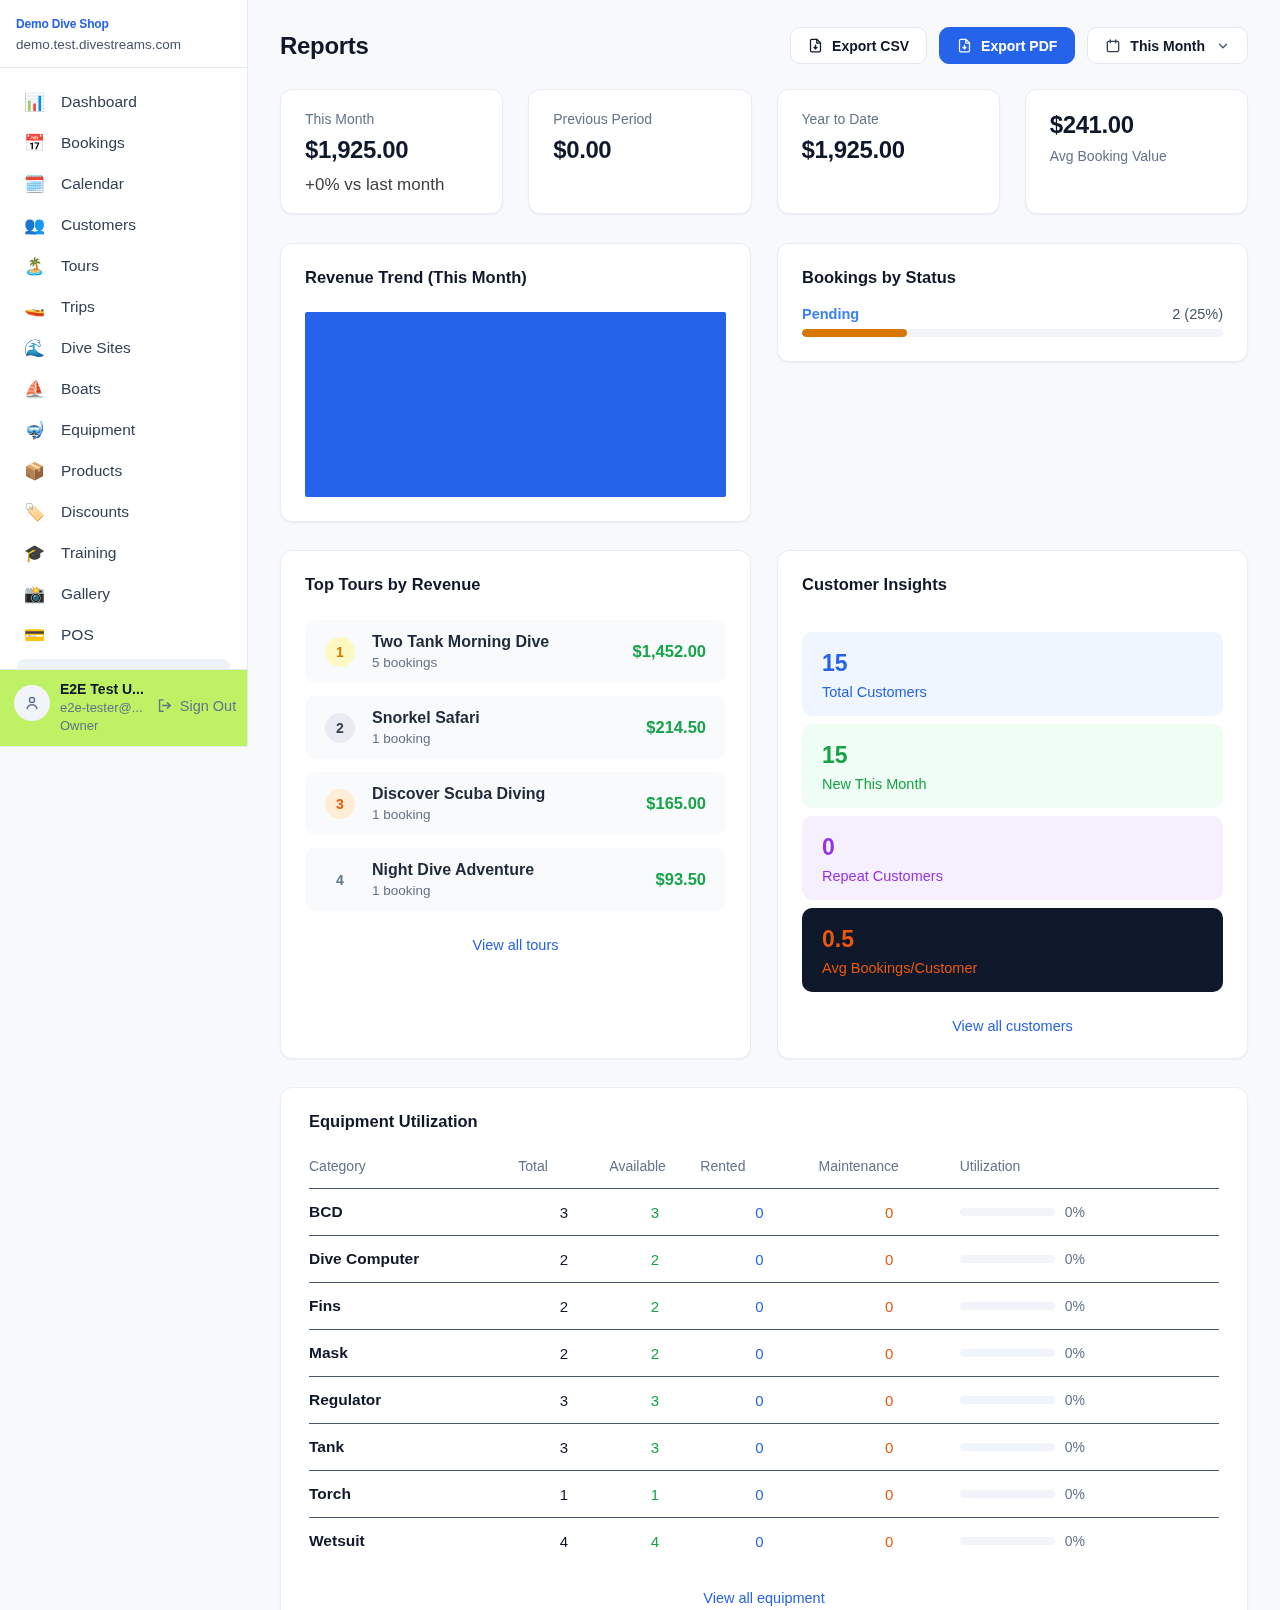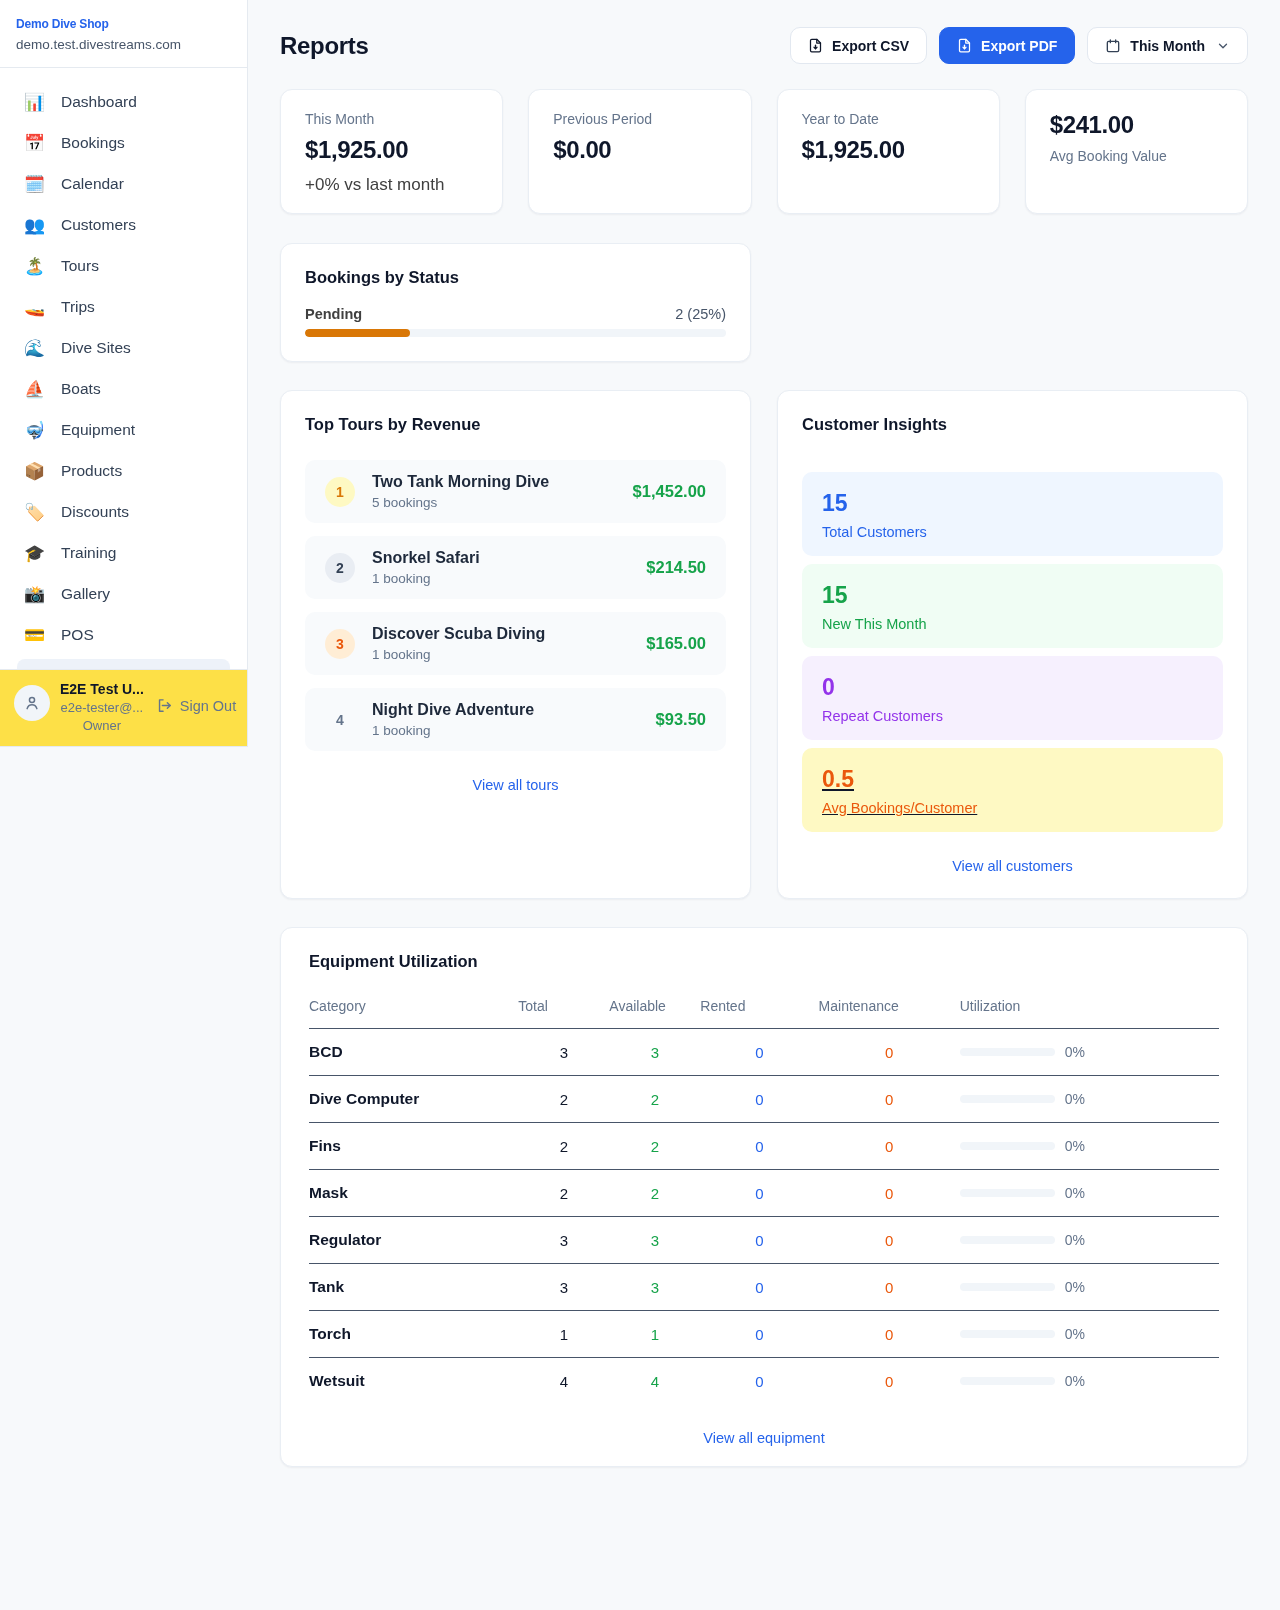--- a/index.html
+++ b/index.html
@@ -21,22 +21,22 @@
   .nav { padding:17px 12px 0; }
   .nav-item {
     display:flex; align-items:center; gap:15px;
     padding:8px 12px; margin-bottom:7px; border-radius:8px;
     font-size:15.5px; color:#334155; cursor:pointer;
   }
   .nav-icon { width:22px; font-size:17px; text-align:center; line-height:1; }
   .nav-sliver { height:10px; margin:5px 5px 0; background:#edf2f9; border-radius:8px 8px 0 0; }
   .user-section {
     border-top:1px solid #e5eaf0; border-bottom:1px solid #e5eaf0;
-    background:#fde047; padding:11px 14px 13px;
-    display:flex; align-items:flex-start; gap:10px;text-align:center;
+    background:#bef264; padding:11px 14px 13px;
+    display:flex; align-items:flex-start; gap:10px;
   }
   .avatar {
     width:36px; height:36px; border-radius:50%; background:#f1f5f9;
     display:flex; align-items:center; justify-content:center; flex:0 0 auto; margin-top:4px;
   }
   .user-meta { width:92px; }
   .user-name { font-size:14px; font-weight:bold; color:#0f172a; white-space:nowrap; }
   .user-email, .user-role { font-size:13px; color:#64748b; margin-top:3px; white-space:nowrap; }
   .signout {
     display:flex; align-items:center; gap:7px; margin-top:16px; margin-left:2px;
@@ -268,24 +268,28 @@
       <div class="stat-value">$1,925.00</div>
     </div>
     <div class="card stat-card value-first">
       <div class="stat-value">$241.00</div>
       <div class="stat-label">Avg Booking Value</div>
     </div>
   </div>
 
   <div class="two-col row2">
     <div class="card card-pad">
+      <div class="card-title">Revenue Trend (This Month)</div>
+      <div class="chart-block" style="background: rgb(37, 99, 235); width: 100%;"></div>
+    </div>
+    <div class="card card-pad">
       <div class="card-title">Bookings by Status</div>
       <div class="status-row">
         <div class="status-line">
-          <span class="status-label" style="color: #404040;">Pending</span>
+          <span class="status-label" style="color: #3b82f6;">Pending</span>
           <span class="status-count">2 (25%)</span>
         </div>
         <div class="track">
           <div class="fill" style="width: 25%; background: rgb(217, 119, 6);"></div>
         </div>
       </div>
     </div>
   </div>
 
   <div class="two-col">
@@ -339,21 +343,21 @@
           <div class="tile-label" style="color: rgb(37, 99, 235);">Total Customers</div>
         </div>
         <div class="tile" style="background: rgb(240, 253, 244);">
           <div class="tile-value" style="color: rgb(22, 163, 74);">15</div>
           <div class="tile-label" style="color: rgb(22, 163, 74);">New This Month</div>
         </div>
         <div class="tile" style="background: rgb(246, 240, 254);">
           <div class="tile-value" style="color: rgb(147, 51, 234);">0</div>
           <div class="tile-label" style="color: rgb(147, 51, 234);">Repeat Customers</div>
         </div>
-        <div class="tile" style="background: #fef9c3; text-decoration: underline;">
+        <div class="tile" style="background: #0f172a;">
           <div class="tile-value" style="color: rgb(234, 88, 12);">0.5</div>
           <div class="tile-label" style="color: rgb(234, 88, 12);">Avg Bookings/Customer</div>
         </div>
       </div>
       <a class="view-all">View all customers</a>
     </div>
   </div>
 
   <div class="card equip-card">
     <div class="card-title">Equipment Utilization</div>

